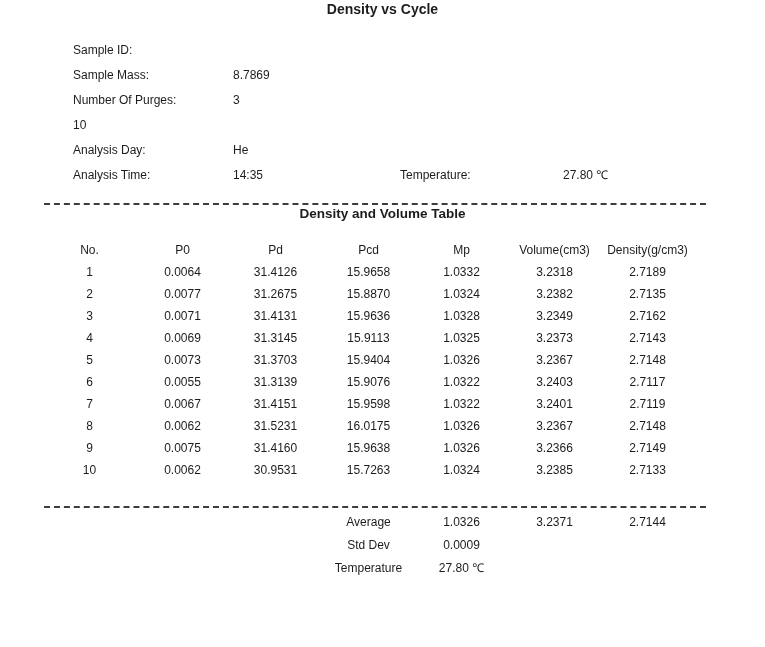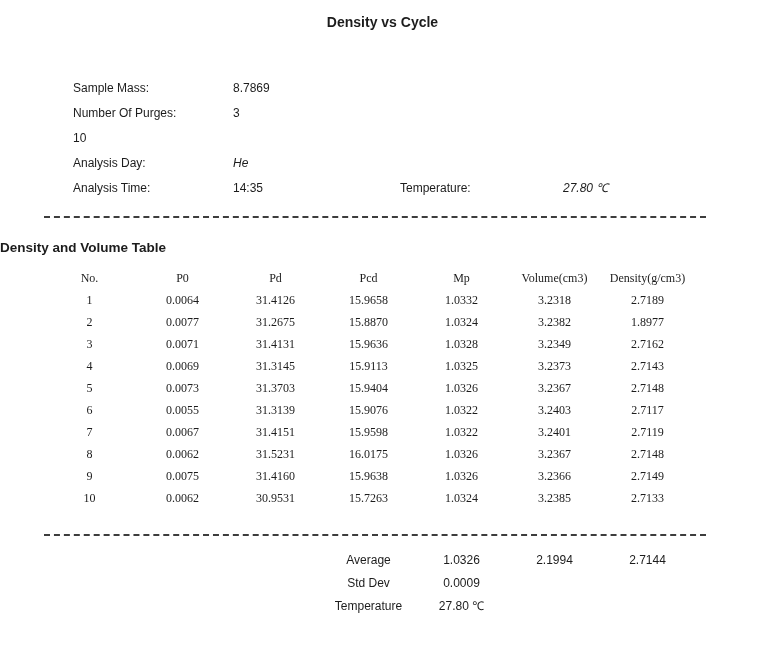--- a/index.html
+++ b/index.html
@@ -5,78 +5,77 @@
   html, body { margin: 0; padding: 0; background: #ffffff; }
   body {
     width: 765px; height: 647px;
     font-family: "Liberation Sans", sans-serif;
     color: #1c1c1c;
     -webkit-font-smoothing: antialiased;
   }
   .page { position: relative; width: 765px; height: 647px; overflow: hidden; background: #fff; }
 
   .report-title {
-    margin-top: 13px;
     height: 17px; line-height: 18px; overflow: hidden; 
     text-align: center;
     font-size: 14px; font-weight: bold;
   }
 
   .info { margin: 20px 0 0 73px; }
   .info-row { display: flex; height: 25px; align-items: center; font-size: 12px; }
   .info-label  { width: 160px; }
   .info-value  { width: 167px; }
   .info-label2 { width: 163px; }
-  .info-value2 { flex: 1; font-style: italic; }
+  .info-value2 { flex: 1; }
 
   .divider {
     height: 0;
     border-top: 2px dashed #3d3d3d;
     margin-left: 44px;
     width: 662px;
   }
   .divider-1 { margin-top: 16px; }
   .divider-2 { margin-top: 25px; }
 
   .table-title {
-    margin-top: 21px;
     height: 17px; line-height: 17px;
-    text-align: left;
+    text-align: center;
     font-size: 13.5px; font-weight: bold;
   }
 
   table.grid {
     border-collapse: collapse;
     table-layout: fixed;
     width: 651px;
     margin-left: 43px;
     font-size: 12px;
   }
-  table.grid.data { margin-top: 11px; font-family: Liberation Serif, serif; }
-  table.grid.summary { margin-top: 12px; }
+  table.grid.data { margin-top: 17px; }
+  table.grid.summary { margin-top: 2px; }
   table.grid th, table.grid td {
     width: 93px;
     text-align: center;
     font-weight: normal;
     padding: 0;
     height: 22px;
     white-space: nowrap;
     overflow: visible;
   }
   table.grid.summary td { height: 23px; }
 </style>
 </head>
 <body>
 
 <div class="page">
 
   <div class="report-title">Density vs Cycle</div>
 
   <div class="info">
       <div class="info-row">
+        <span class="info-label">Sample ID:</span>
         <span class="info-label2"></span>
         <span class="info-value2"></span>
       </div>
       <div class="info-row">
         <span class="info-label">Sample Mass:</span>
         <span class="info-value">8.7869</span>
         <span class="info-label2"></span>
         <span class="info-value2"></span>
       </div>
       <div class="info-row">
@@ -128,21 +127,21 @@
           <td>3.2318</td>
           <td>2.7189</td>
         </tr>
         <tr>
           <td>2</td>
           <td>0.0077</td>
           <td>31.2675</td>
           <td>15.8870</td>
           <td>1.0324</td>
           <td>3.2382</td>
-          <td>1.8977</td>
+          <td>2.7135</td>
         </tr>
         <tr>
           <td>3</td>
           <td>0.0071</td>
           <td>31.4131</td>
           <td>15.9636</td>
           <td>1.0328</td>
           <td>3.2349</td>
           <td>2.7162</td>
         </tr>
@@ -215,21 +214,21 @@
   <div class="divider divider-2"></div>
 
   <table class="grid summary">
     <tbody>
         <tr>
           <td></td>
           <td></td>
           <td></td>
           <td>Average</td>
           <td>1.0326</td>
-          <td>2.1994</td>
+          <td>3.2371</td>
           <td>2.7144</td>
         </tr>
         <tr>
           <td></td>
           <td></td>
           <td></td>
           <td>Std Dev</td>
           <td>0.0009</td>
           <td></td>
           <td></td>

